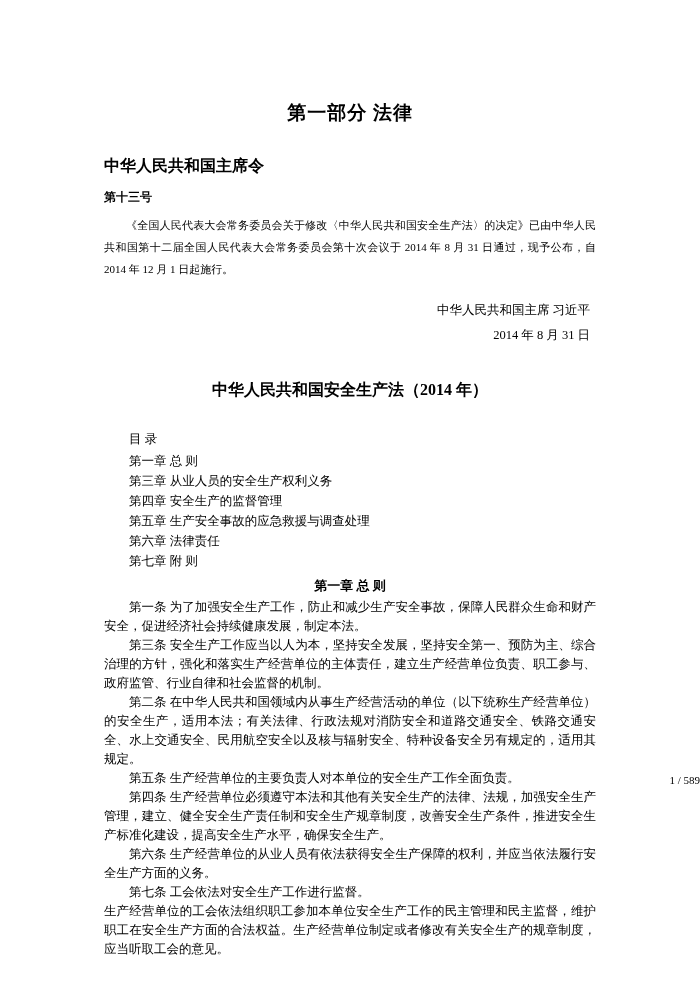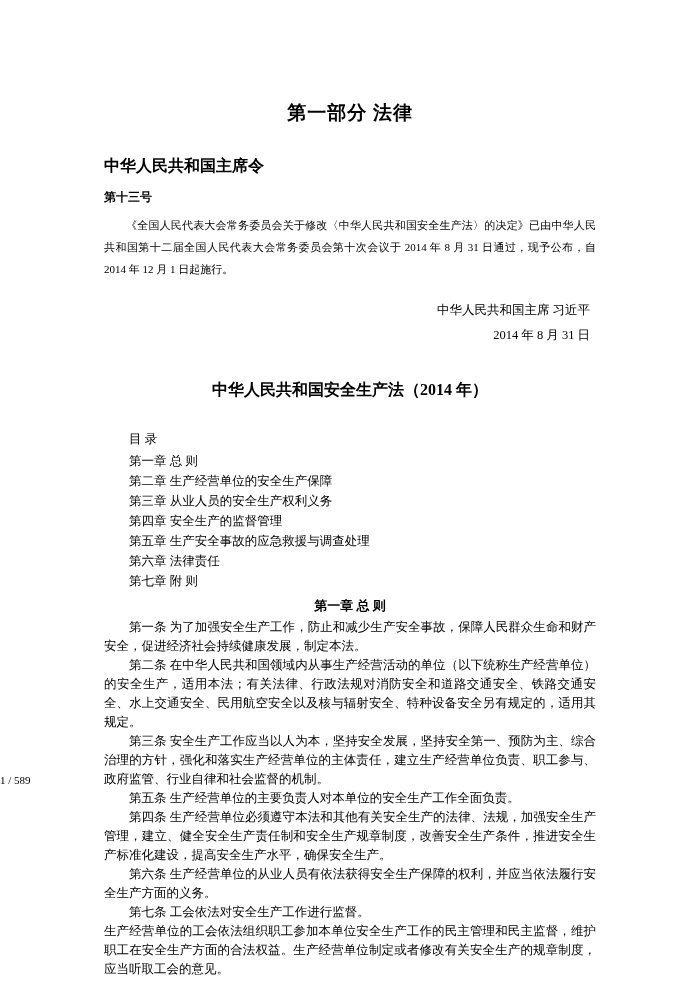--- a/index.html
+++ b/index.html
@@ -82,21 +82,21 @@
     text-align: justify;
   }
   .articles p.no-indent {
     text-indent: 0;
   }
   .page-footer {
     position: absolute;
     left: 0;
     right: 0;
     bottom: 42px;
-    text-align: left;
+    text-align: right;
     font-size: 11px;
   }
 </style>
 </head>
 <body>
 
 <div class="page">
 
   <h1 class="part-title">第一部分 法律</h1>
 
@@ -108,34 +108,33 @@
   <div class="signature-block">
     <div>中华人民共和国主席  习近平</div>
     <div>2014 年 8 月 31 日</div>
   </div>
 
   <h2 class="law-title">中华人民共和国安全生产法（2014 年）</h2>
 
   <div class="toc">
     <div class="toc-label">目  录</div>
     <div class="toc-item">第一章 总  则</div>
-    <div class="toc-item">第二章 生产经营单位的安全生产保障</div>
     <div class="toc-item">第三章 从业人员的安全生产权利义务</div>
     <div class="toc-item">第四章 安全生产的监督管理</div>
     <div class="toc-item">第五章 生产安全事故的应急救援与调查处理</div>
     <div class="toc-item">第六章 法律责任</div>
     <div class="toc-item">第七章 附  则</div>
   </div>
 
   <h3 class="chapter-heading">第一章 总  则</h3>
 
   <div class="articles">
     <p>第一条  为了加强安全生产工作，防止和减少生产安全事故，保障人民群众生命和财产安全，促进经济社会持续健康发展，制定本法。</p>
+    <p>第三条  安全生产工作应当以人为本，坚持安全发展，坚持安全第一、预防为主、综合治理的方针，强化和落实生产经营单位的主体责任，建立生产经营单位负责、职工参与、政府监管、行业自律和社会监督的机制。</p>
     <p>第二条  在中华人民共和国领域内从事生产经营活动的单位（以下统称生产经营单位）的安全生产，适用本法；有关法律、行政法规对消防安全和道路交通安全、铁路交通安全、水上交通安全、民用航空安全以及核与辐射安全、特种设备安全另有规定的，适用其规定。</p>
-    <p>第三条  安全生产工作应当以人为本，坚持安全发展，坚持安全第一、预防为主、综合治理的方针，强化和落实生产经营单位的主体责任，建立生产经营单位负责、职工参与、政府监管、行业自律和社会监督的机制。</p>
     <p>第五条  生产经营单位的主要负责人对本单位的安全生产工作全面负责。</p>
     <p>第四条  生产经营单位必须遵守本法和其他有关安全生产的法律、法规，加强安全生产管理，建立、健全安全生产责任制和安全生产规章制度，改善安全生产条件，推进安全生产标准化建设，提高安全生产水平，确保安全生产。</p>
     <p>第六条  生产经营单位的从业人员有依法获得安全生产保障的权利，并应当依法履行安全生产方面的义务。</p>
     <p>第七条  工会依法对安全生产工作进行监督。</p>
     <p class="no-indent">生产经营单位的工会依法组织职工参加本单位安全生产工作的民主管理和民主监督，维护职工在安全生产方面的合法权益。生产经营单位制定或者修改有关安全生产的规章制度，应当听取工会的意见。</p>
   </div>
 
   <div class="page-footer">1  /  589</div>
 
 </div>

